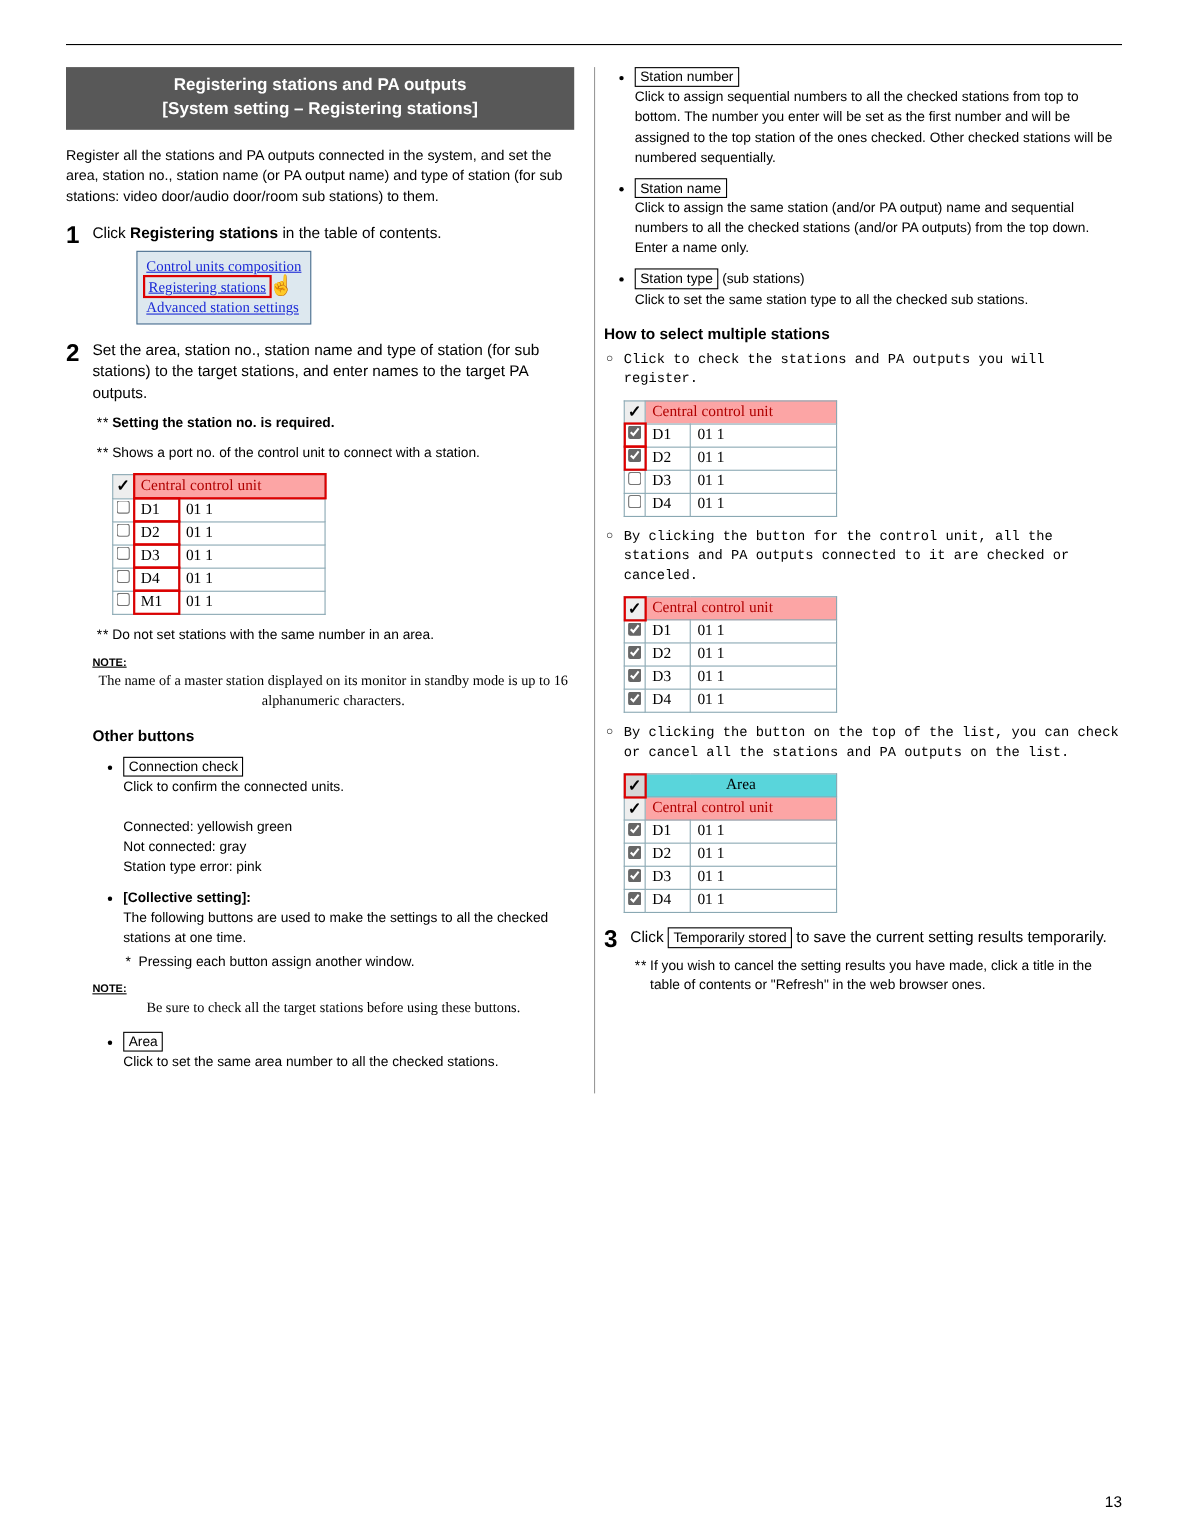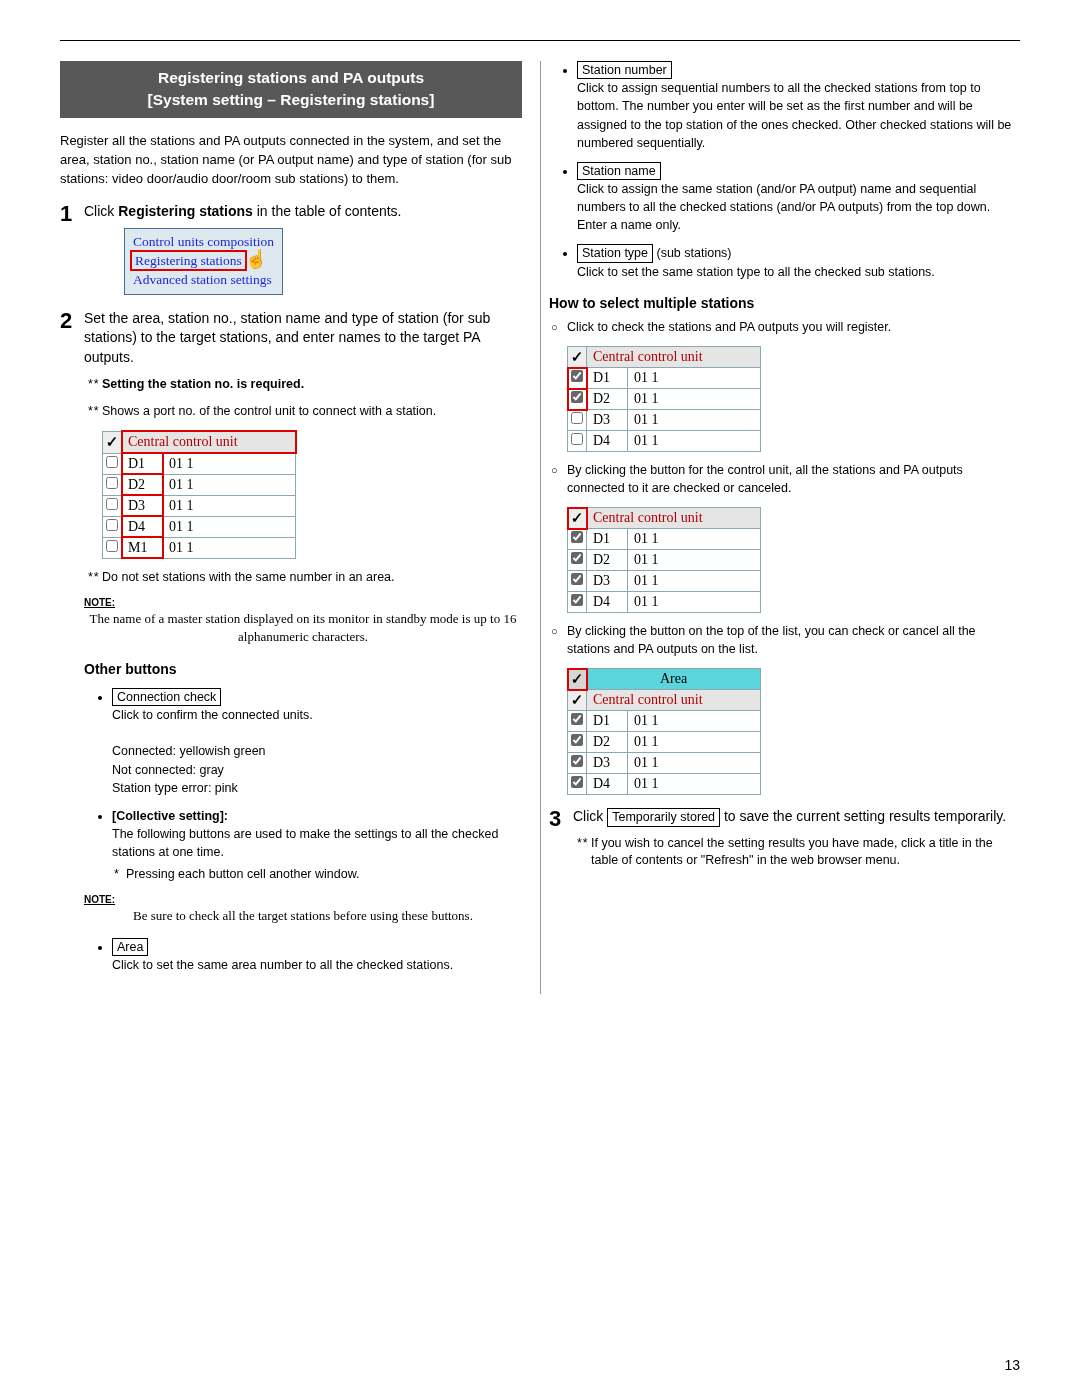--- a/index.html
+++ b/index.html
@@ -74,21 +74,21 @@
     padding: 0 4px;
     display: inline-block;
     font-size: 12.5px;
     line-height: 1.3;
     background: #fff;
   }
   .nested { padding-left: 14px; font-size: 12.5px; margin: 4px 0; }
   .nested li { margin-bottom: 4px; list-style: none; position: relative; }
   .nested li::before { content: "*"; position: absolute; left: -12px; }
   .circle-list { list-style: none; padding-left: 18px; margin: 8px 0; font-size: 12.5px; }
-  .circle-list > li { margin-bottom: 10px; line-height: 1.4; position: relative; }
+  .circle-list > li { margin-bottom: 10px; line-height: 1.4; position: relative; font-family: Liberation Mono, monospace; }
   .circle-list > li::before { content: "○"; position: absolute; left: -16px; font-size: 11px; top: 1px; }
   .page-num { position: absolute; bottom: 24px; right: 60px; font-size: 14px; }
 
   
   .faux-table-wrap { margin: 6px 0 10px 18px; }
   .faux-table {
     border-collapse: collapse;
     font-family: 'Times New Roman', serif;
     font-size: 14px;
   }
@@ -105,21 +105,21 @@
     width: 18px;
     text-align: center;
     background: #fff;
     padding: 0;
   }
   .faux-table .chk-cell input[type=checkbox] {
     width: 12px; height: 12px; margin: 0;
     accent-color: #666;
   }
   .faux-table thead td.header-yellow {
-    background: #e5e5e5;
+    background: #fca5a5;
     color: #b00000;
     font-family: 'Times New Roman', serif;
     white-space: nowrap;
   }
   .faux-table thead td.header-cyan {
     background: #59d5db;
     text-align: center;
     font-family: 'Times New Roman', serif;
   }
   .faux-table thead td.chk-hdr {
@@ -136,21 +136,21 @@
   .toc-box {
     border: 1px solid #4b6f8f;
     background: #dde8ef;
     display: inline-block;
     padding: 4px 8px;
     font-family: 'Times New Roman', serif;
     font-size: 13.5px;
     margin: 6px 0 4px 40px;
     position: relative;
   }
-  .toc-box .line { color: #1c2ad6; }
+  .toc-box .line { color: #1c2ad6; text-decoration: underline; }
   .toc-box .current { outline: 2px solid #d00; outline-offset: 1px; padding: 0 2px; }
   .cursor-icon {
     position:absolute;
     left:120px; top:18px;
     font-size:18px;
     color:#000;
     pointer-events:none;
   }
   .dropdown-mark { display:inline-block; border:1px solid #000; padding:0 3px; font-size:10px; line-height:1.2; }
 </style>
@@ -247,21 +247,21 @@
                 <span class="boxed">Connection check</span><br>
                 <span>Click to confirm the connected units.</span><br><br>
                 <span>Connected: yellowish green</span><br>
                 <span>Not connected: gray</span><br>
                 <span>Station type error: pink</span>
               </li>
               <li>
                 <b>[Collective setting]:</b><br>
                 <span>The following buttons are used to make the settings to all the checked stations at one time.</span>
                 <ul class="nested">
-                    <li>Pressing each button cell another window.</li>
+                    <li>Pressing each button assign another window.</li>
                   </ul>
               </li>
             </ul>
 
             <div class="note-label">NOTE:</div>
             <div class="note-text">Be sure to check all the target stations before using these buttons.</div>
 
             <ul class="btn-desc-list">
               <li>
                 <span class="boxed">Area</span><br>
@@ -407,21 +407,21 @@
           </tbody>
         </table>
       </div>
 
       <ol class="steps" style="margin-top:12px">
         <li class="step">
           <div class="step-num">3</div>
           <div class="step-body">
             <span>Click </span><span class="boxed">Temporarily stored</span><span> to save the current setting results temporarily.</span>
             <ul class="sub-list" style="margin-top:8px">
-              <li class="star">If you wish to cancel the setting results you have made, click a title in the table of contents or "Refresh" in the web browser menu.</li>
+              <li class="star">If you wish to cancel the setting results you have made, click a title in the table of contents or "Refresh" in the web browser ones.</li>
             </ul>
           </div>
         </li>
       </ol>
 
     </div>
   </div>
 
   <div class="page-num">13</div>
 </div>

